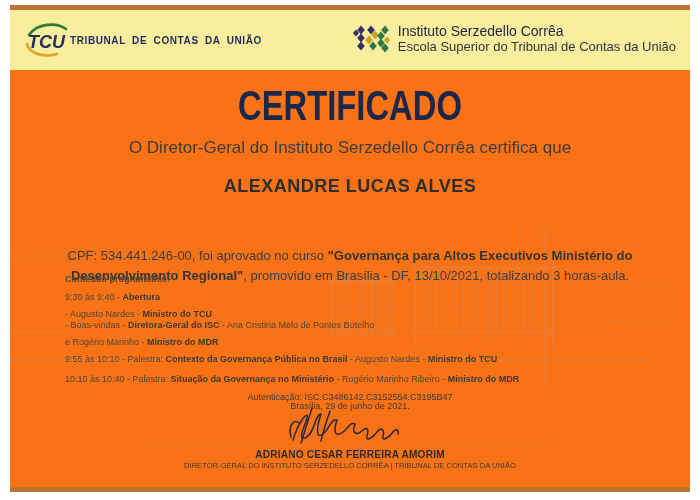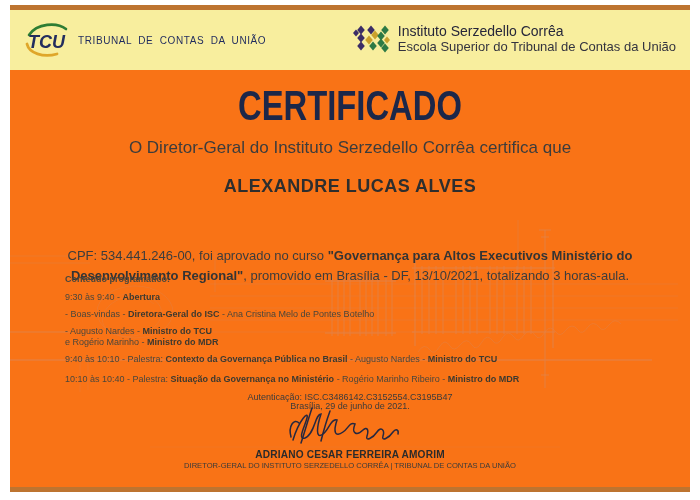--- a/index.html
+++ b/index.html
@@ -3,22 +3,22 @@
 <meta charset="utf-8">
 <style>
   html,body{margin:0;padding:0;}
   body{width:700px;height:500px;font-family:"Liberation Sans",sans-serif;background:#ffffff;}
   .page{position:relative;width:700px;height:500px;background:#ffffff;overflow:hidden;}
   .strip{position:absolute;left:10px;right:10px;height:5px;background:#bd7430;}
   .strip.top{top:5px;}
   .strip.bottom{bottom:8px;}
   .cert-header{position:absolute;left:10px;right:10px;top:10px;height:60px;background:#f8ee9e;
     display:flex;align-items:center;justify-content:space-between;padding:0 14px;box-sizing:border-box;}
-  .tcu-block{display:flex;align-items:center;gap:8px;}
-  .tcu-label{font-size:10px;font-weight:normal;color:#1f2a5e;letter-spacing:.6px;word-spacing:3px;}
+  .tcu-block{display:flex;align-items:center;}
+  .tcu-label{font-size:10px;font-weight:bold;color:#1f2a5e;letter-spacing:.6px;word-spacing:3px;}
   .isc-block{display:flex;align-items:flex-start;gap:7px;}
   .isc-name{font-size:14px;color:#26263a;line-height:1.1;}
   .isc-sub{font-size:13px;color:#33333f;line-height:1.2;}
   .cert-body{position:absolute;left:10px;right:10px;top:70px;bottom:13px;background:#f97316;}
   .sketch{position:absolute;left:0;top:0;pointer-events:none;}
   .abs{position:absolute;left:0;right:0;text-align:center;}
   .title{top:12px;margin:0;font-size:42px;font-weight:800;color:#1c2749;transform:scaleX(.78);letter-spacing:0;}
   .intro{top:68px;margin:0;font-size:17px;color:#3c3c3c;}
   .rname{top:106px;margin:0;font-size:18px;font-weight:bold;color:#2e2e2e;letter-spacing:.5px;}
   .cpf{top:166px;left:42px;right:42px;margin:10px;font-size:13px;line-height:1.55;color:#3c3c3c;}
@@ -112,24 +112,24 @@
 
     <h1 class="abs title">CERTIFICADO</h1>
     <p class="abs intro">O Diretor-Geral do Instituto Serzedello Corrêa certifica que</p>
     <p class="abs rname">ALEXANDRE LUCAS ALVES</p>
 
     <p class="abs cpf"><span>CPF: 534.441.246-00, foi aprovado no curso </span><b>"Governança para Altos Executivos Ministério do Desenvolvimento Regional"</b><span>, promovido em Brasília - DF, 13/10/2021, totalizando 3 horas-aula.</span></p>
 
     <div class="program">
       <p class="p-head">Conteúdo programático:</p>
       <p class="p-line"><span>9:30 às 9:40 -  </span><b>Abertura</b><span></span><b></b></p>
+      <p class="p-line tight"><span>- Augusto Nardes - </span><b>Ministro do TCU</b><span></span><b></b></p>
       <p class="p-line"><span>- Boas-vindas - </span><b>Diretora-Geral do ISC</b><span> -  Ana Cristina Melo de Pontes Botelho</span><b></b></p>
-      <p class="p-line tight"><span>- Augusto Nardes - </span><b>Ministro do TCU</b><span></span><b></b></p>
       <p class="p-line"><span>e Rogério Marinho - </span><b>Ministro do MDR</b><span></span><b></b></p>
-      <p class="p-line"><span>9:40 às 10:10  - Palestra: </span><b>Contexto da Governança Pública no Brasil</b><span> - Augusto Nardes - </span><b>Ministro do TCU</b></p>
+      <p class="p-line"><span>9:55 às 10:10  - Palestra: </span><b>Contexto da Governança Pública no Brasil</b><span> - Augusto Nardes - </span><b>Ministro do TCU</b></p>
       <p class="p-line last"><span>10:10 às 10:40 - Palestra: </span><b>Situação da Governança no Ministério</b><span> - Rogério Marinho Ribeiro - </span><b>Ministro do MDR</b></p>
     </div>
 
     <p class="abs auth">Autenticação: ISC.C3486142.C3152554.C3195B47</p>
     <p class="abs date">Brasília, 29 de junho de 2021.</p>
 
     <svg class="signature" width="130" height="44" viewBox="0 0 130 44">
       <g fill="none" stroke="#262840" stroke-width="1.5" stroke-linecap="round">
         <path d="M8 34 C14 14 24 4 22 12 C20 20 12 34 20 32 C30 28 30 8 36 8 C32 20 30 34 38 28 C44 24 46 12 52 14 C48 26 50 32 58 26 C64 22 64 16 70 18 C66 28 72 30 78 24 C82 20 84 24 82 30 C80 36 88 32 92 26 C96 20 100 24 98 30 C96 36 104 32 108 26 C111 22 114 24 113 28"></path>
         <path d="M27 2 C23 14 19 28 16 37"></path>

